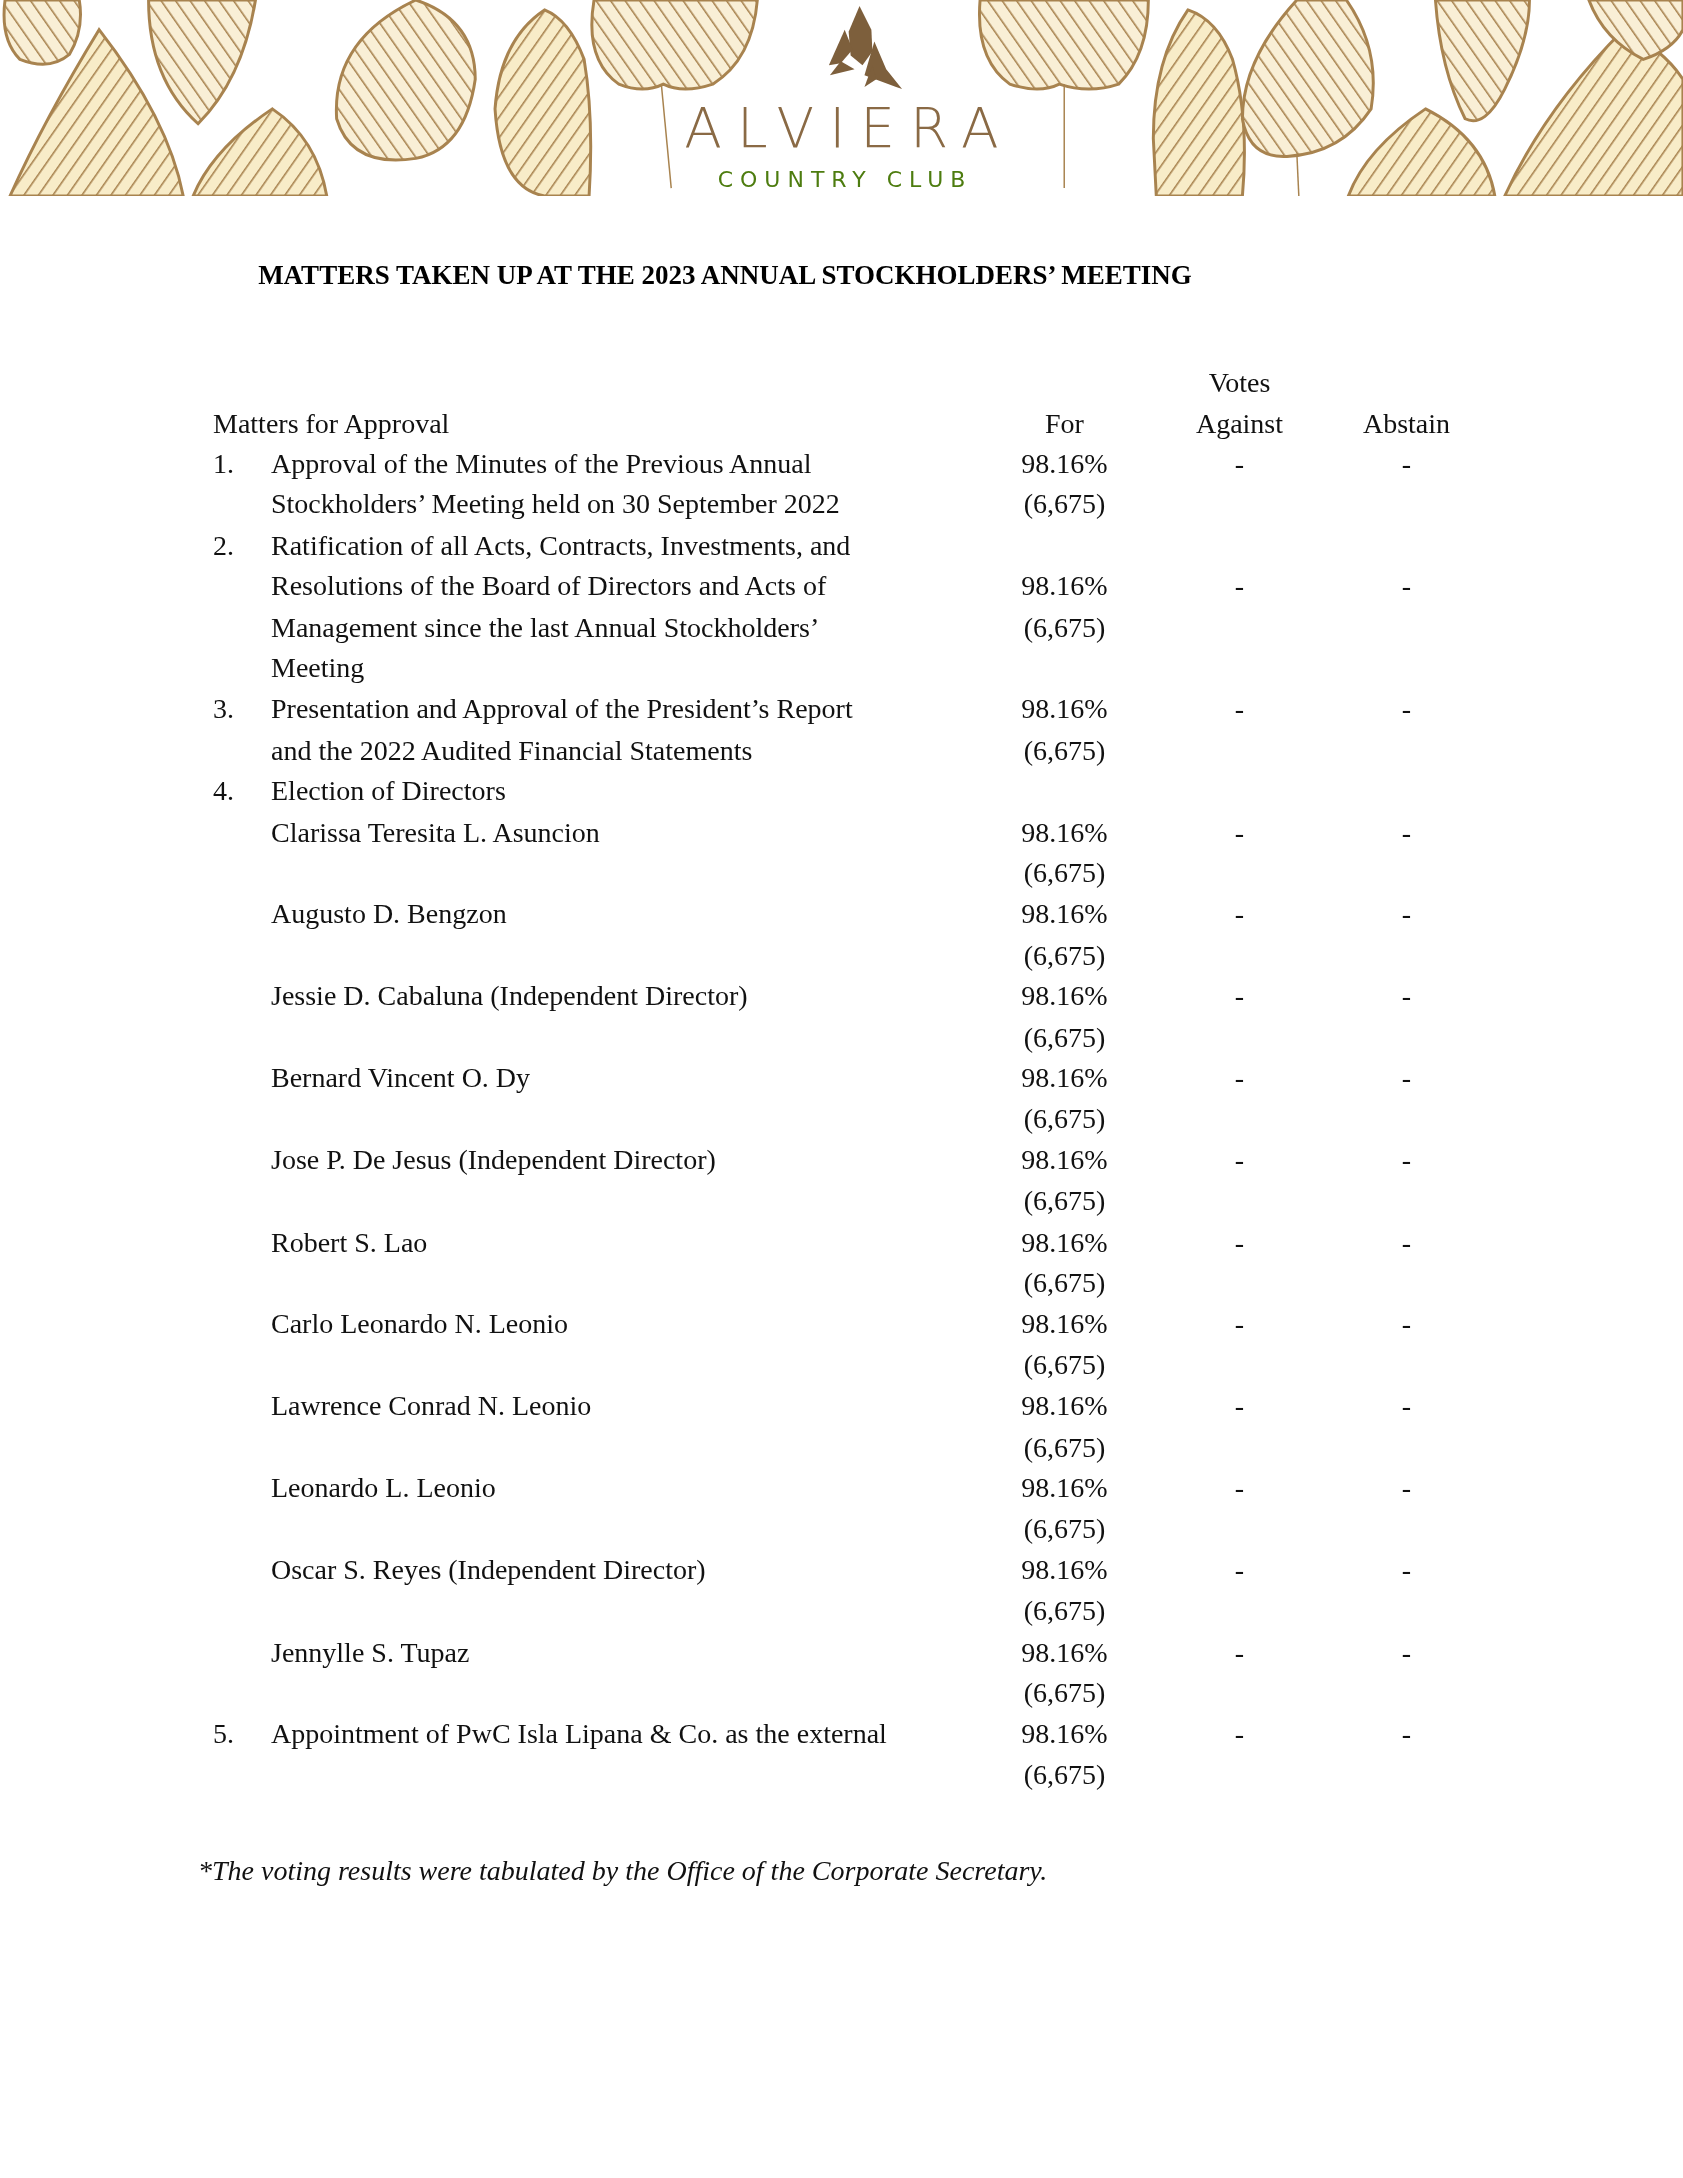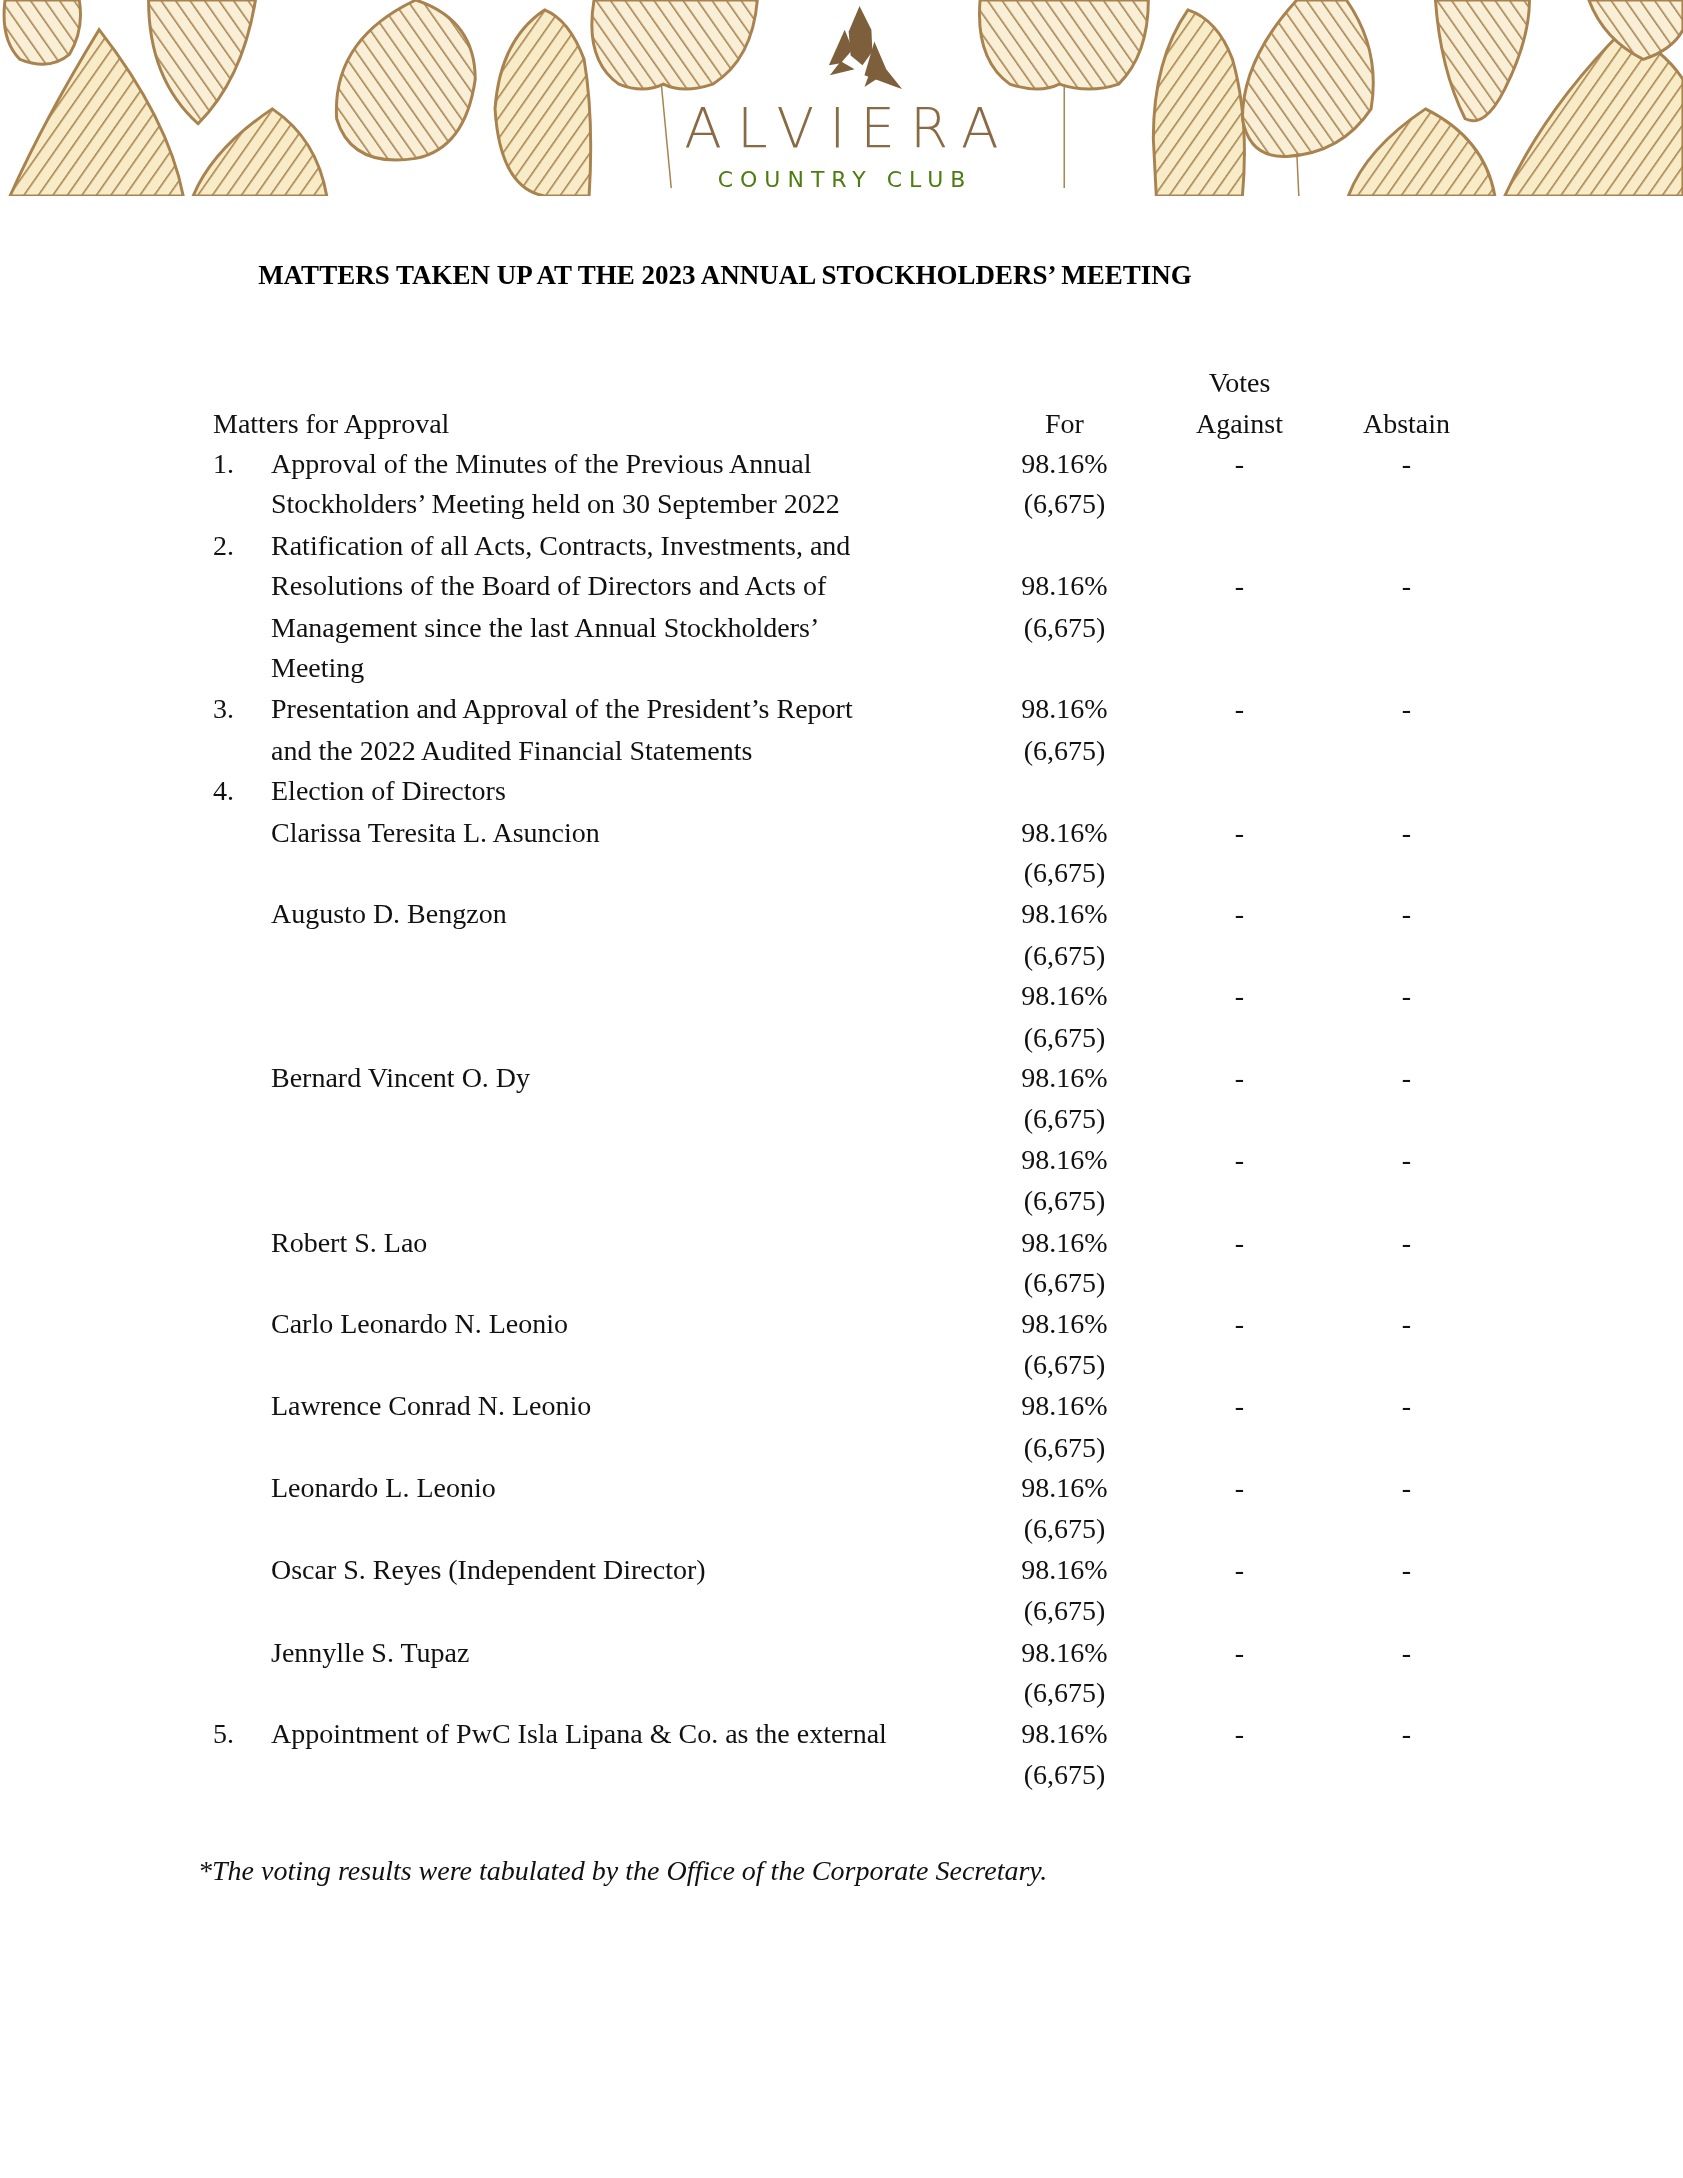--- a/index.html
+++ b/index.html
@@ -171,20 +171,21 @@
         <span class="col-against">-</span>
         <span class="col-abstain">-</span>
       </div>
       <div class="line" style="top:938px;">
           <span class="col-for">(6,675)</span>
         </div>
     </div>
 
     <div>
       <div class="line" style="top:978px;">
+        <span class="txt">Jessie D. Cabaluna (Independent Director)</span>
         <span class="col-for">98.16%</span>
         <span class="col-against">-</span>
         <span class="col-abstain">-</span>
       </div>
       <div class="line" style="top:1020px;">
           <span class="col-for">(6,675)</span>
         </div>
     </div>
 
     <div>
@@ -194,20 +195,21 @@
         <span class="col-against">-</span>
         <span class="col-abstain">-</span>
       </div>
       <div class="line" style="top:1101px;">
           <span class="col-for">(6,675)</span>
         </div>
     </div>
 
     <div>
       <div class="line" style="top:1142px;">
+        <span class="txt">Jose P. De Jesus (Independent Director)</span>
         <span class="col-for">98.16%</span>
         <span class="col-against">-</span>
         <span class="col-abstain">-</span>
       </div>
       <div class="line" style="top:1183px;">
           <span class="col-for">(6,675)</span>
         </div>
     </div>
 
     <div>

